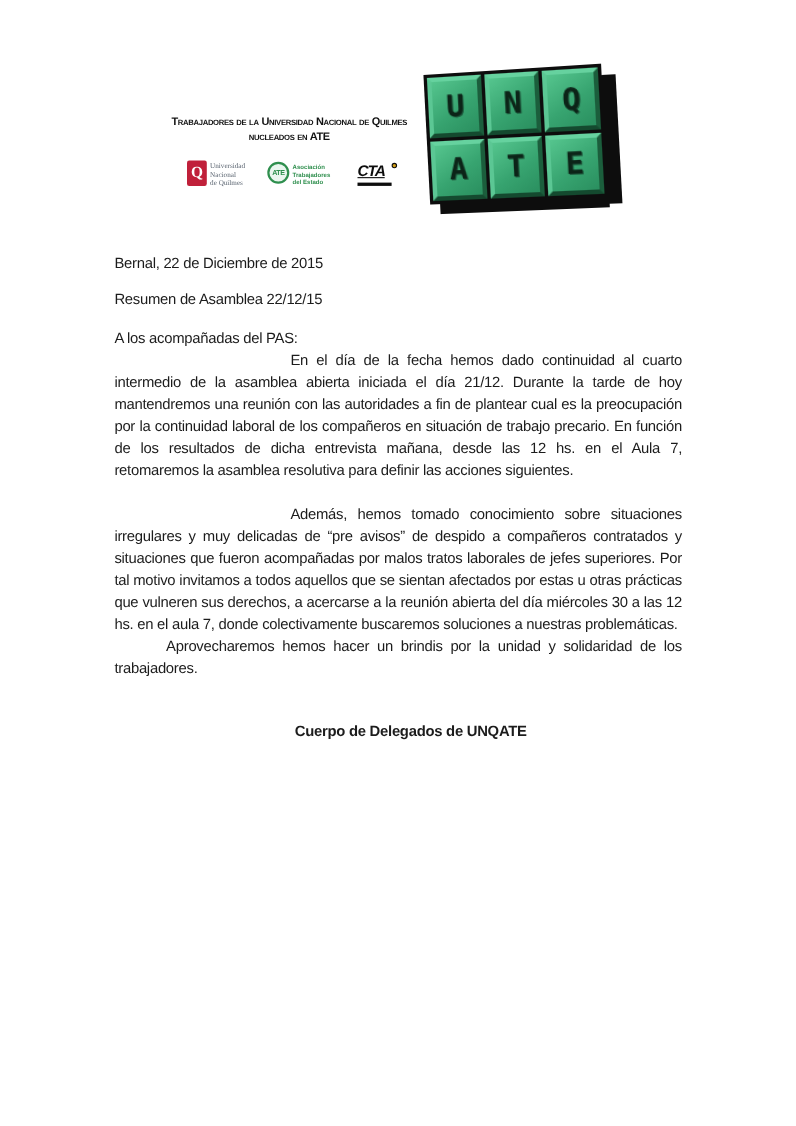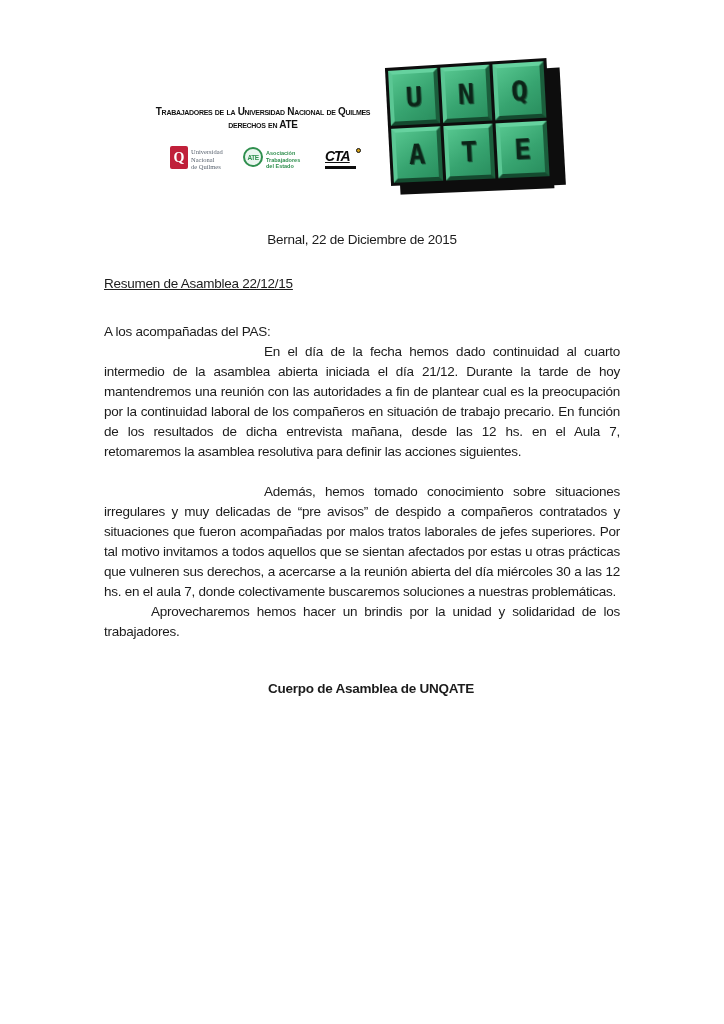--- a/index.html
+++ b/index.html
@@ -72,37 +72,37 @@
     display:flex; align-items:center; justify-content:center;
     font-family:"DejaVu Sans Mono", monospace; font-weight:700; font-size:27px;
     color:#0c2418; text-shadow:1px 1px 0 rgba(0,0,0,0.45);
   }
 
   
   .letter {
     position:absolute; left:104px; top:230px; width:516px;
     font-size:13.5px; line-height:20px; letter-spacing:-0.25px; color:#1c1c1c;
   }
-  .dateline { text-align:center; margin-bottom:24px; }
-  .subject  { text-decoration:underline; margin-bottom:28px; }
+  .dateline { text-align:left; margin-bottom:12px; }
+  .subject  { margin-bottom:16px; }
   .salutation { margin-bottom:0; }
   .para { text-align:justify; text-indent:160px; }
   .para-1 { margin-bottom:20px; }
   .para-3 { text-indent:47px; text-align:justify; }
   .closing { margin-top:46px; padding-left:100px; }
   .signature { margin-top:37px; padding-left:164px; font-weight:700; }
 </style>
 </head>
 <body>
 
 <div class="page">
 
   <div class="org-block">
     <div class="org-line">Trabajadores de la Universidad Nacional de Quilmes</div>
-    <div class="org-line">derechos en ATE</div>
+    <div class="org-line">nucleados en ATE</div>
   </div>
 
   <div class="logo-row-item unq-logo">
     <div class="unq-mark">Q</div>
     <div class="unq-text">
       <div>Universidad</div>
       <div>Nacional</div>
       <div>de Quilmes</div>
     </div>
   </div>
@@ -131,16 +131,16 @@
     <div class="tile">E</div>
   </div>
 
   <div class="letter">
     <div class="dateline">Bernal, 22 de Diciembre de 2015</div>
     <div class="subject">Resumen de Asamblea 22/12/15</div>
     <div class="salutation">A los acompañadas del PAS:</div>
     <p class="para para-1">En el día de la fecha hemos dado continuidad al cuarto intermedio de la asamblea abierta iniciada el día 21/12. Durante la tarde de hoy mantendremos una reunión con las autoridades a fin de plantear cual es la preocupación por la continuidad laboral de los compañeros en situación de trabajo precario. En función de los resultados de dicha entrevista mañana, desde las 12 hs. en el Aula 7, retomaremos la asamblea resolutiva para definir las acciones siguientes.</p>
     <p class="para para-2">Además, hemos tomado conocimiento sobre situaciones irregulares y muy delicadas de “pre avisos” de despido a compañeros contratados y situaciones que fueron acompañadas por malos tratos laborales de jefes superiores. Por tal motivo invitamos a todos aquellos que se sientan afectados por estas u otras prácticas que vulneren sus derechos, a acercarse a la reunión abierta del día miércoles 30 a las 12 hs. en el aula 7, donde colectivamente buscaremos soluciones a nuestras problemáticas.</p>
     <p class="para para-3">Aprovecharemos hemos hacer un brindis por la unidad y solidaridad de los trabajadores.</p>
-    <div class="signature">Cuerpo de Asamblea de UNQATE</div>
+    <div class="signature">Cuerpo de Delegados de UNQATE</div>
   </div>
 
 </div>
 
 </body></html>

